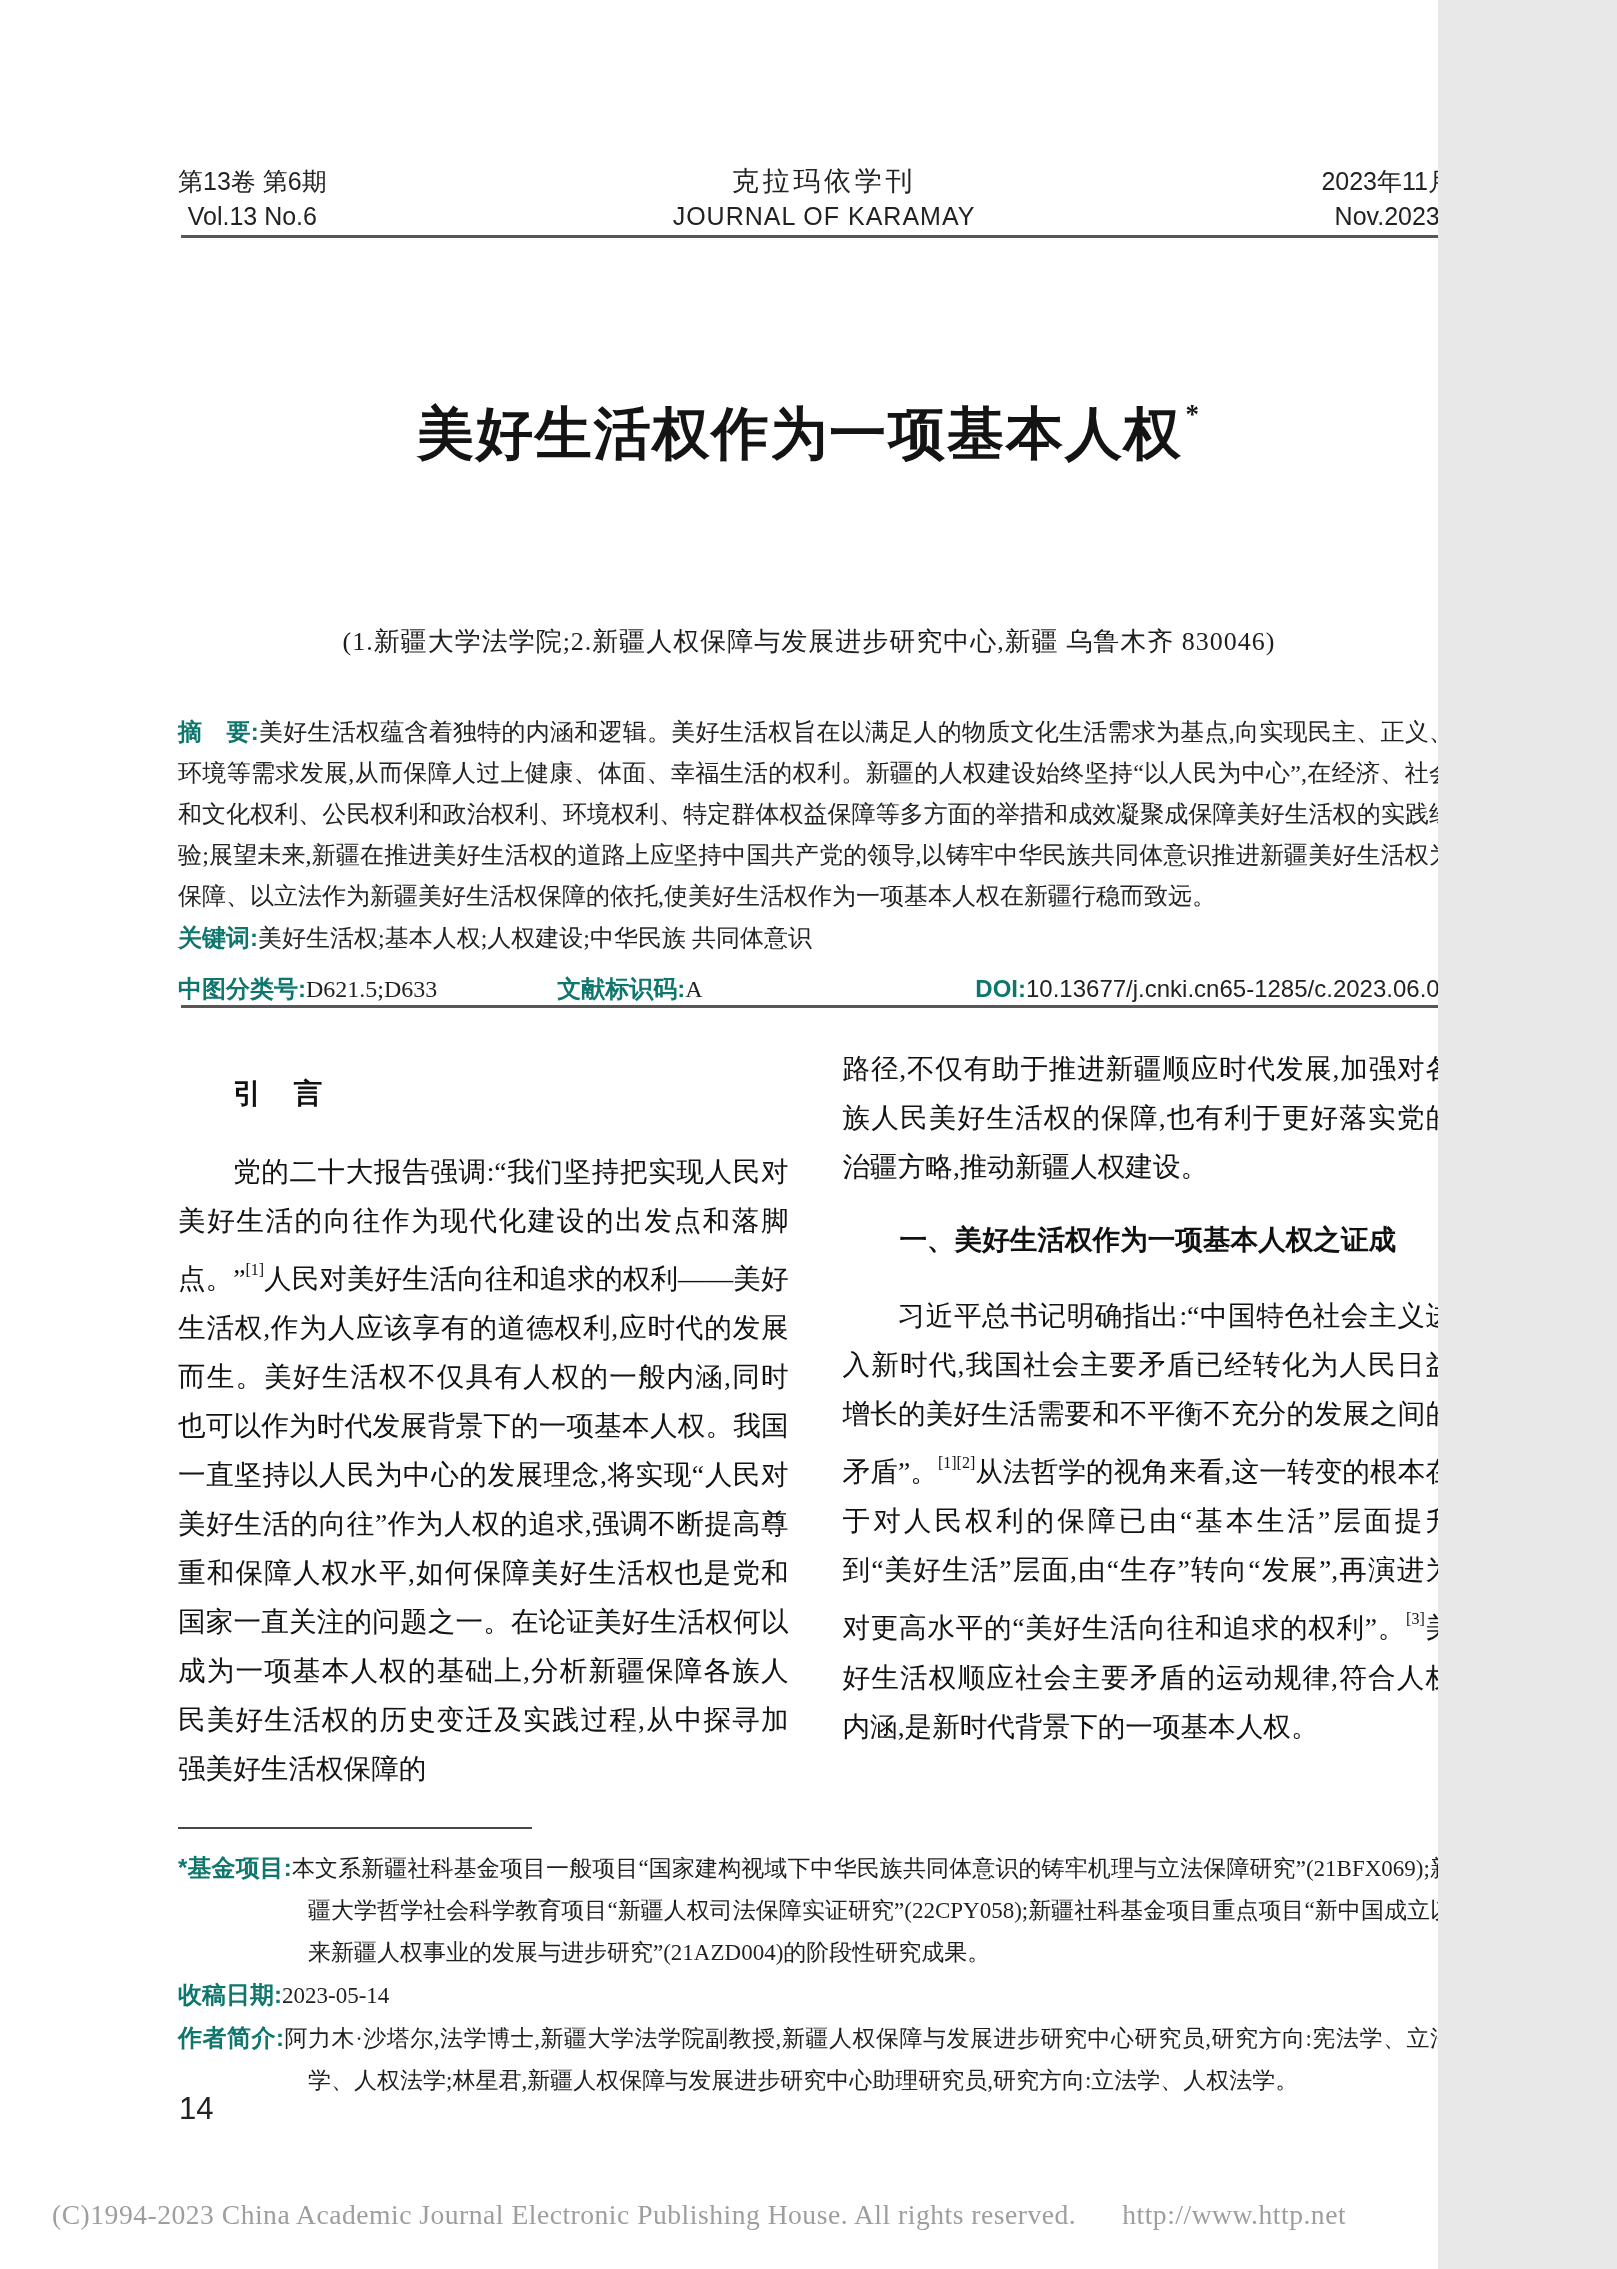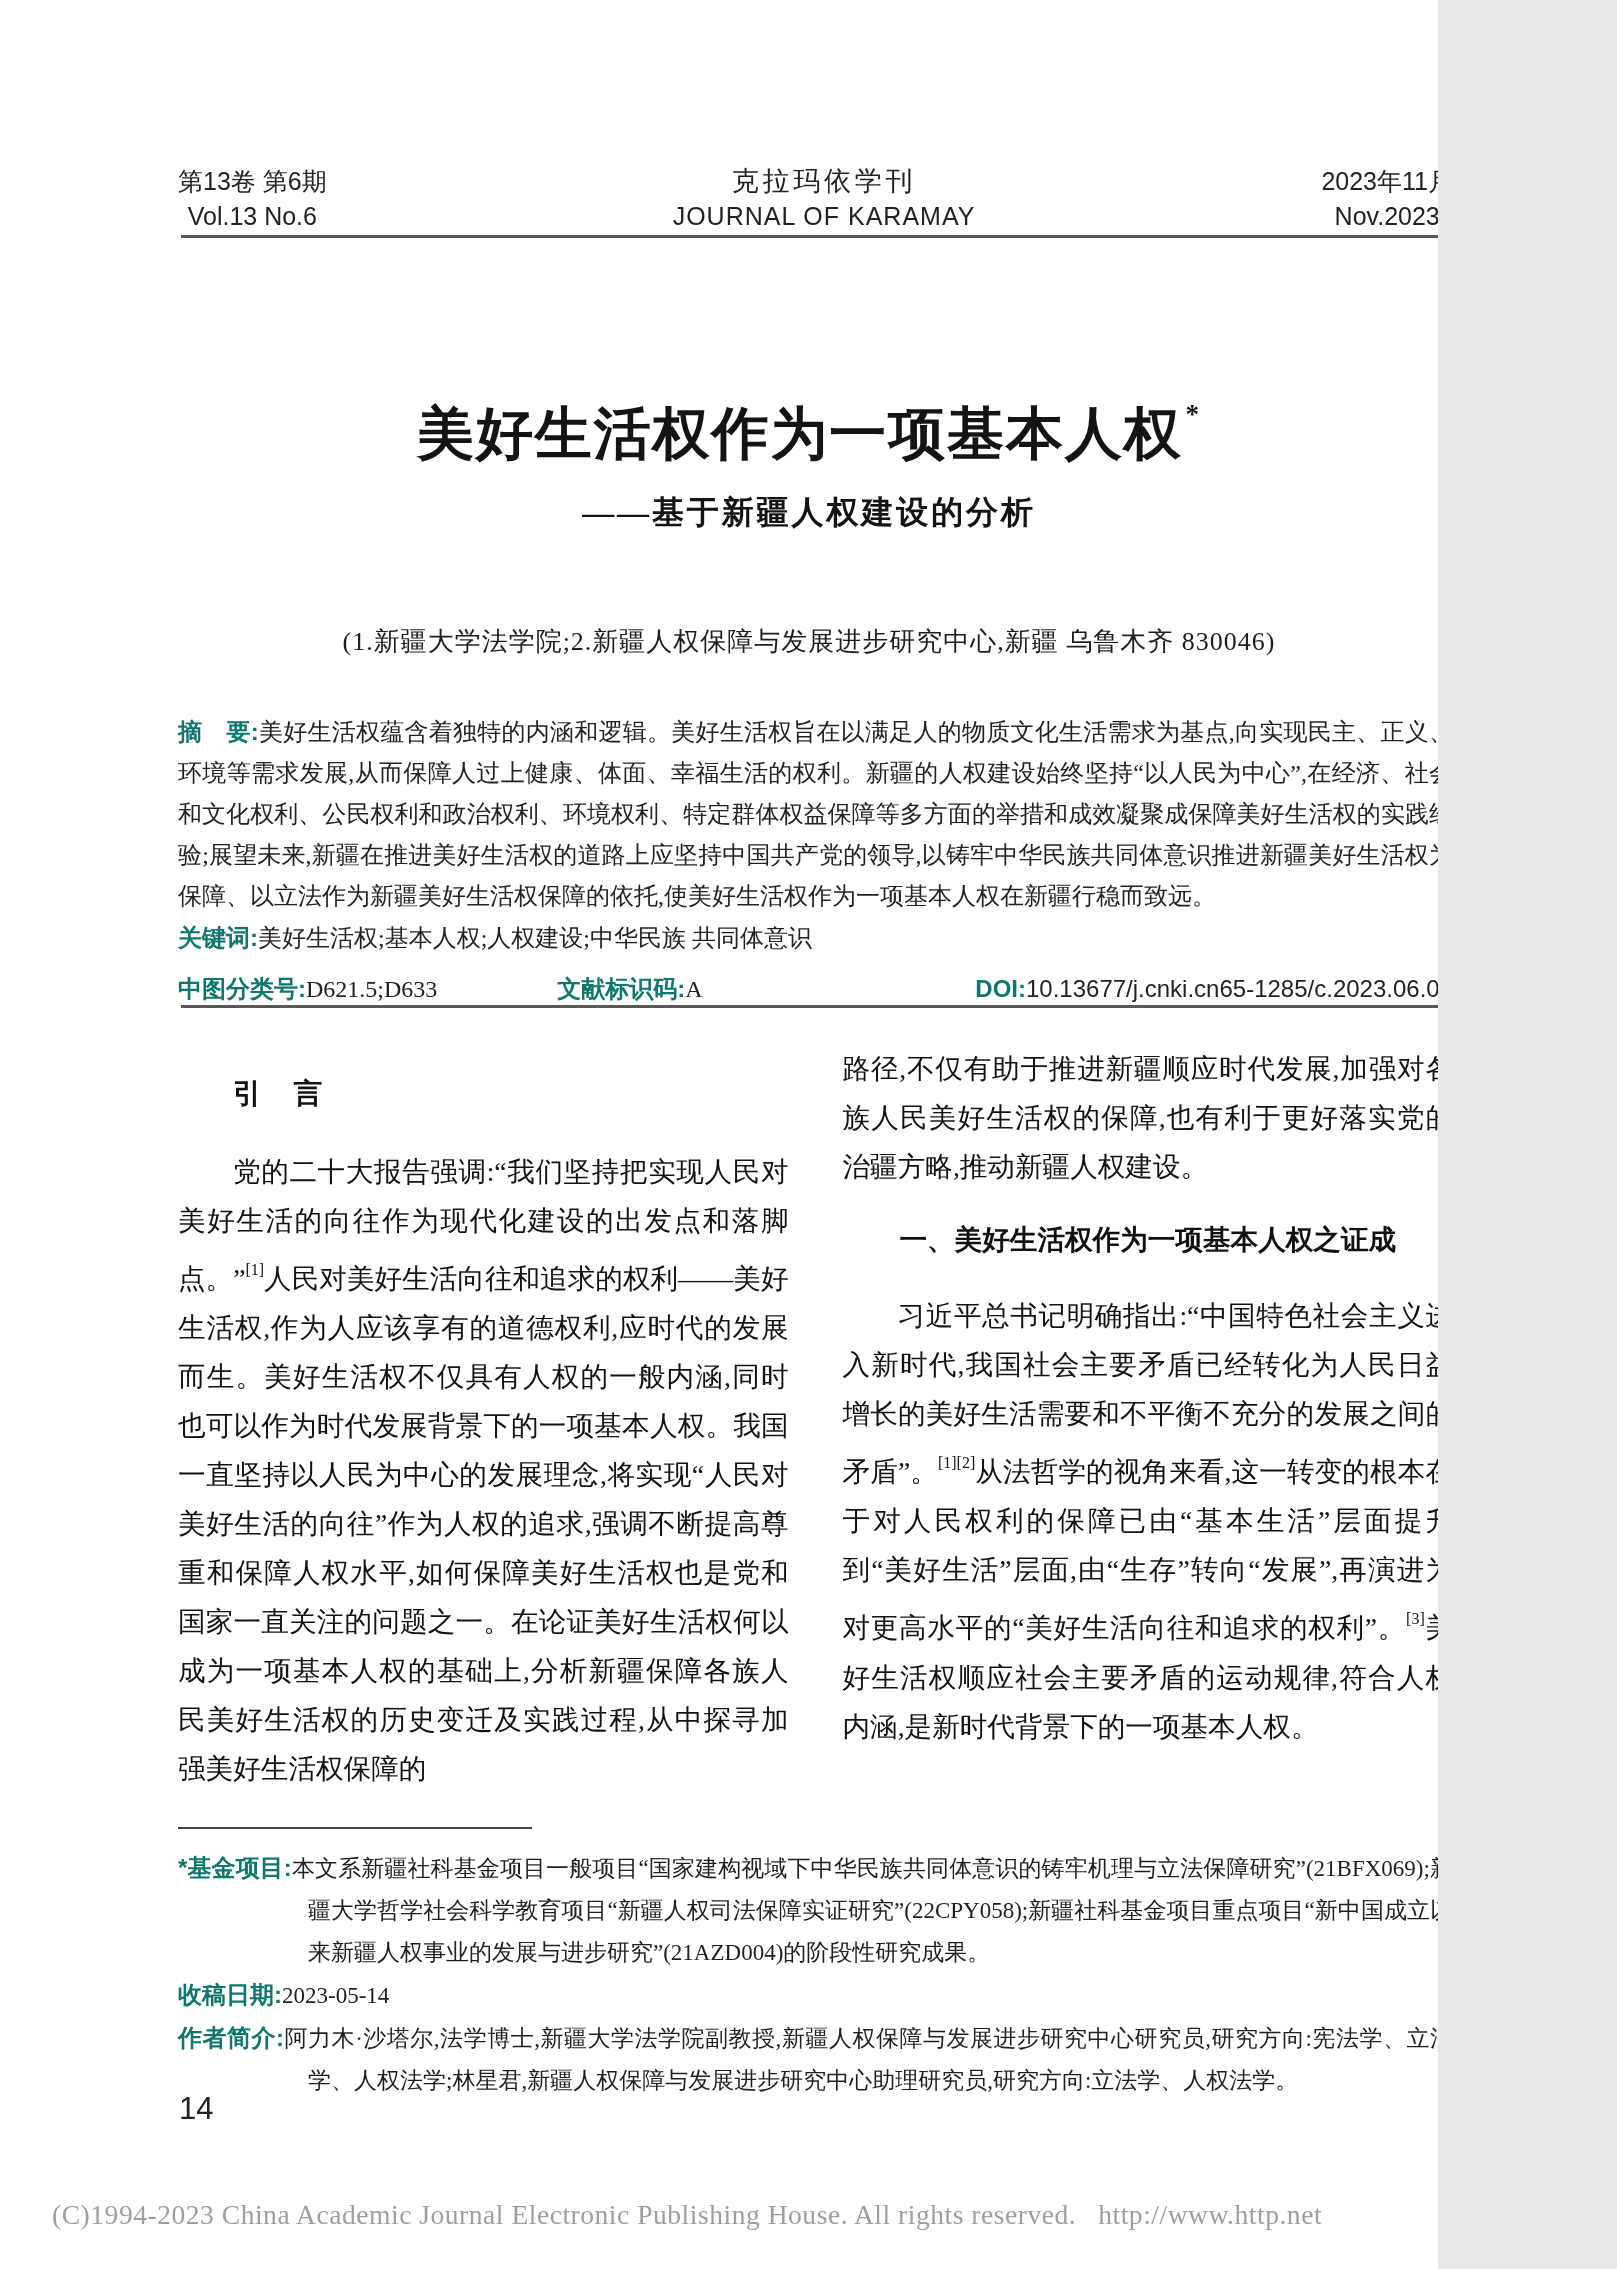--- a/index.html
+++ b/index.html
@@ -58,21 +58,21 @@
   .footnotes{position:absolute;left:178px;top:1827px;width:1275px;
              font-size:23px;line-height:42px;color:#1f1f1f;}
   .fn-rule{width:354px;height:1.9px;background:#474747;margin-bottom:18px;}
   .fn{padding-left:130px;text-indent:-130px;text-align:justify;}
   .fn .lbl{font-size:24px;}
 
   .page-number{position:absolute;left:179px;top:2091px;
                font-family:"Liberation Sans","DejaVu Sans",sans-serif;
                font-size:31px;font-weight:500;color:#222;}
 
-  .footer{position:absolute;left:52px;top:2199px;width:1332px;display:flex;gap:22px;
+  .footer{position:absolute;left:52px;top:2199px;width:1332px;display:flex;gap:46px;
           font-size:27.6px;color:#9e9e9e;letter-spacing:0.5px;}
 </style>
 </head>
 <body>
 
 <div class="page">
 
   <div class="header">
     <div class="hcol">
       <div>第13卷 第6期</div>
@@ -84,21 +84,20 @@
     </div>
     <div class="hcol">
       <div>2023年11月</div>
       <div>Nov.2023</div>
     </div>
   </div>
   <div class="rule1"></div>
 
   <div class="title-block">
     <h1 class="title"><span>美好生活权作为一项基本人权</span><span class="title-sup">*</span></h1>
-    <div class="subtitle">——基于新疆人权建设的分析</div>
   </div>
 
   <div class="affiliation">(1.新疆大学法学院;2.新疆人权保障与发展进步研究中心,新疆 乌鲁木齐 830046)</div>
 
   <div class="abstract-block">
     <p><span class="lbl">摘　要:</span><span>美好生活权蕴含着独特的内涵和逻辑。美好生活权旨在以满足人的物质文化生活需求为基点,向实现民主、正义、环境等需求发展,从而保障人过上健康、体面、幸福生活的权利。新疆的人权建设始终坚持“以人民为中心”,在经济、社会和文化权利、公民权利和政治权利、环境权利、特定群体权益保障等多方面的举措和成效凝聚成保障美好生活权的实践经验;展望未来,新疆在推进美好生活权的道路上应坚持中国共产党的领导,以铸牢中华民族共同体意识推进新疆美好生活权为保障、以立法作为新疆美好生活权保障的依托,使美好生活权作为一项基本人权在新疆行稳而致远。</span></p>
     <p><span class="lbl">关键词:</span><span>美好生活权;基本人权;人权建设;中华民族 共同体意识</span></p>
     <div class="meta-row">
       <span><span class="lbl">中图分类号:</span><span>D621.5;D633</span></span>
       <span class="meta-mid"><span class="lbl">文献标识码:</span><span>A</span></span>

